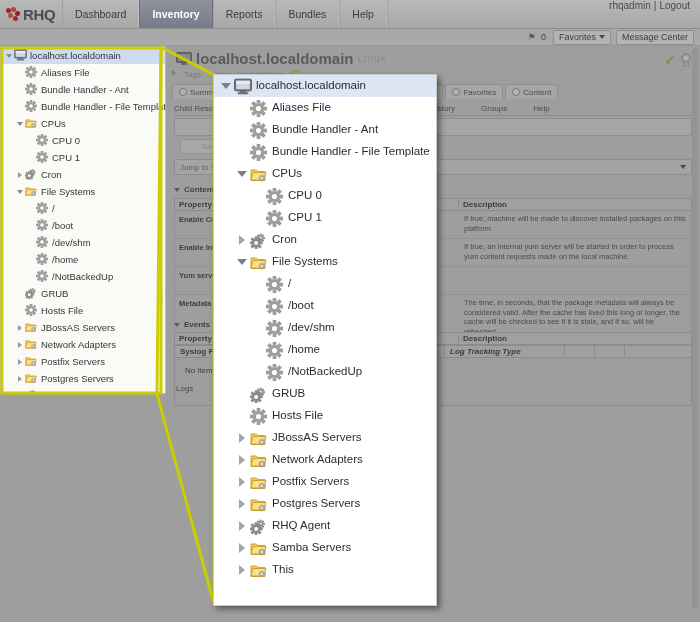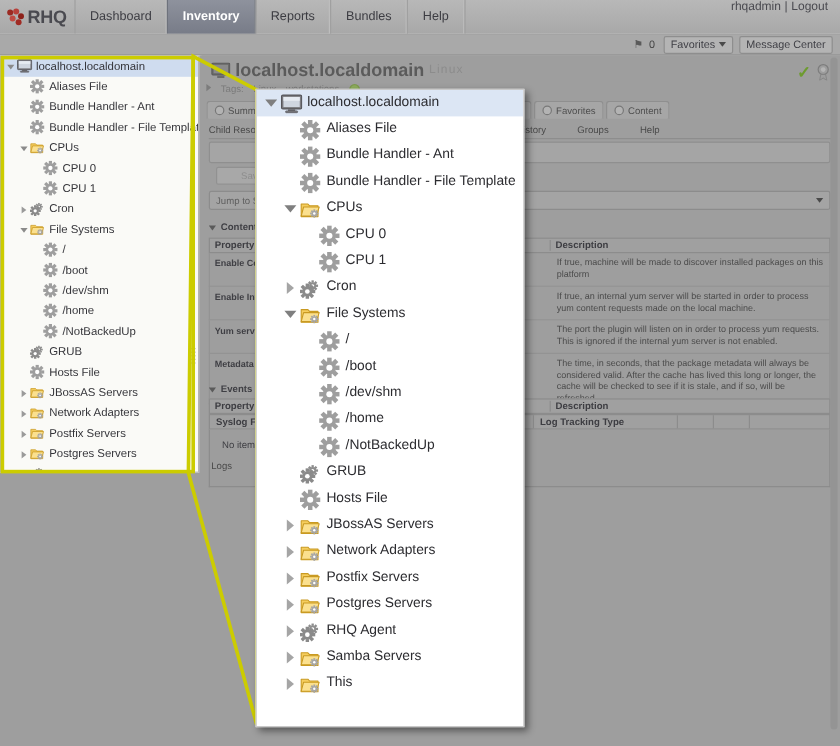--- a/index.html
+++ b/index.html
@@ -352,40 +352,39 @@
   <div class="prow" style="top:165px; height:28px;">
     <span class="pl">Enable Content Discovery</span>
     <span class="pd">If true, machine will be made to discover installed packages on this platform</span>
   </div>
   <div class="prow" style="top:193px; height:28px;">
     <span class="pl">Enable Internal Yum Server</span>
     <span class="pd">If true, an internal yum server will be started in order to process yum content requests made on the local machine.</span>
   </div>
   <div class="prow" style="top:221px; height:28px;">
     <span class="pl">Yum server port</span>
-    <span class="pd">The port the plugin will listen on in order to process yum requests. This is ignored if the internal yum server is not enabled.</span>
   </div>
   <div class="prow" style="top:249px; height:42px;">
     <span class="pl">Metadata Cache Timeout</span>
     <span class="pd">The time, in seconds, that the package metadata will always be considered valid. After the cache has lived this long or longer, the cache will be checked to see if it is stale, and if so, will be refreshed.</span>
   </div>
   <div class="fieldbox" style="left:120px; top:223px;"></div>
   <div class="fieldbox" style="left:120px; top:257px;"></div>
 
   <div class="sect-hdr" style="top:272px;">
     <span class="chev"></span>
     <span>Events</span>
   </div>
   <div class="tbl-hdr" style="top:286px;">
     <span class="c1">Property</span>
     <span class="c2">Description</span>
   </div>
   <div id="evt-tbl-hdr2" style="top:299px;">
     <span class="ec" style="width:270px;">Syslog File Path</span>
-    <span class="ec" style="width:120px;">Log Tracking Type</span>
+    <span class="ec" style="width:120px;font-style:italic;">Log Tracking Type</span>
     <span class="ec" style="width:30px;"></span>
     <span class="ec" style="width:30px;"></span>
   </div>
   <div id="noitems" style="top:312px;">No items to show.</div>
   <div id="logslbl" style="top:338px;">Logs</div>
 
   <div id="mainscroll"></div>
 </div>
 
 <div id="leftpanel">

